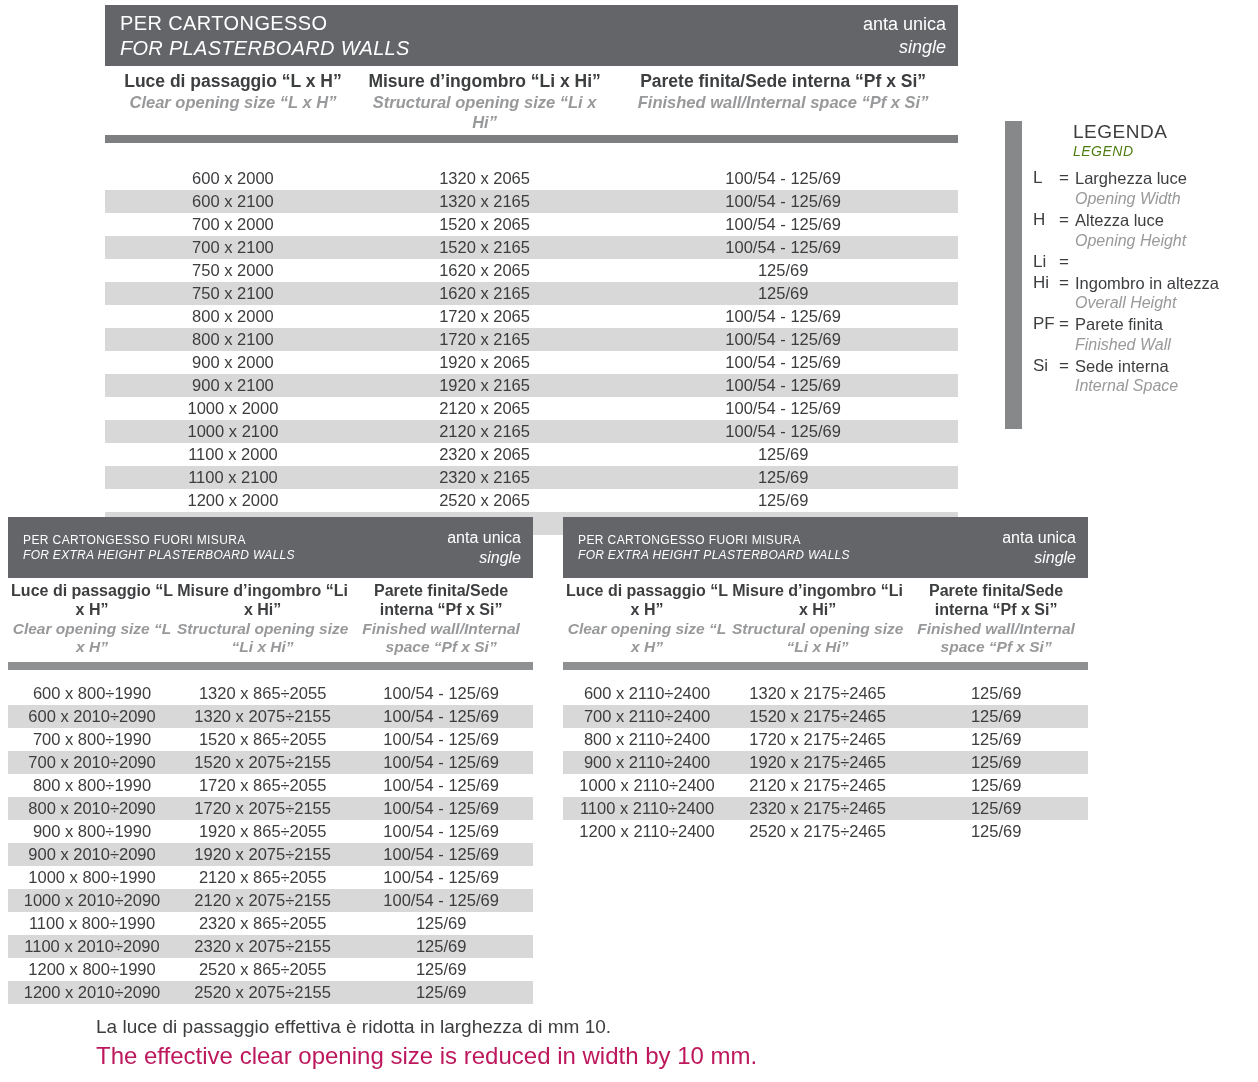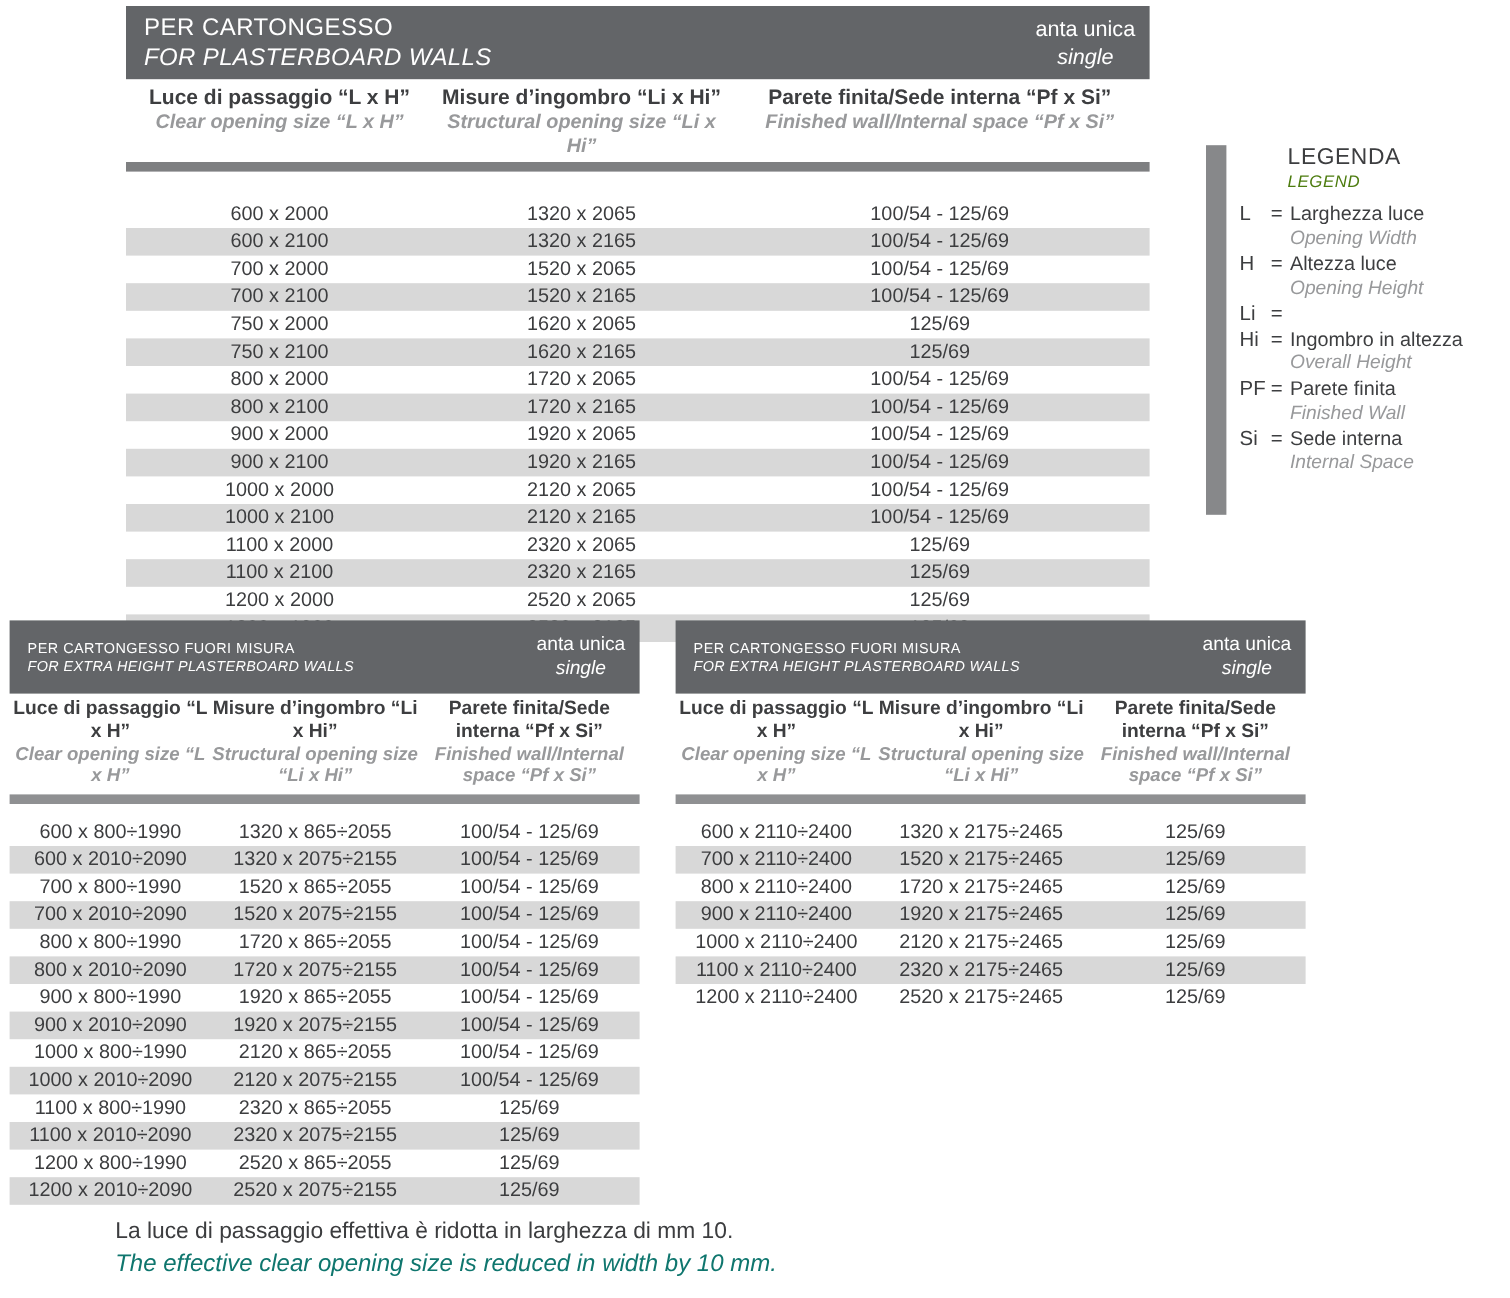--- a/index.html
+++ b/index.html
@@ -17,21 +17,21 @@
   .band {
     background:#636568; color:#ffffff;
     display:flex; justify-content:space-between; align-items:center;
     height:61px; padding:0 12px 0 15px;
   }
   .band .titles { line-height:1.22; }
   .band .t1 { font-size:20px; letter-spacing:0.4px; }
   .band .t2 { font-size:20px; font-style:italic; letter-spacing:0.3px; }
   .band .badge { text-align:right; line-height:1.25; }
   .band .b1 { font-size:18px; }
-  .band .b2 { font-size:18px; font-style:italic;text-align:center; }
+  .band .b2 { font-size:18px; font-style:italic; }
   .small .band .t1, .small .band .t2 { font-size:12px; }
   .small .band .b1, .small .band .b2 { font-size:16px; }
 
   
   .colheads { display:grid; padding:5px 0 3px; }
   .colheads .col { text-align:center;font-weight:bold; }
   .col .it { display:block; color:#3d3e40; font-size:17.5px; line-height:1.25; }
   .col .en { display:block; color:#98999b; font-size:16.5px; line-height:1.2; font-style:italic; }
   .small .col .it { font-size:16px; line-height:1.18; }
   .small .col .en { font-size:15.5px; line-height:1.18; }
@@ -64,21 +64,21 @@
   #legend .lt2 { font-size:14px; color:#4d7c0f; font-style:italic; letter-spacing:0.5px; }
   .lentry { display:grid; grid-template-columns:26px 16px 1fr; margin-bottom:1px; }
   .lentry .sym { font-size:17px; color:#3d3e40; }
   .lentry .eq  { font-size:17px; color:#3d3e40; }
   .lentry .terms .term { display:block; font-size:16.5px; color:#3d3e40; line-height:1.25; }
   .lentry .terms .trans { display:block; font-size:16px; color:#98999b; font-style:italic; line-height:1.25; }
 
   
   #footer { position:absolute; left:96px; top:1014px; line-height:1.35; }
   #footer .f1 { font-size:19px; color:#3c3d3f; }
-  #footer .f2 { font-size:20px; color:#0f766e; font-style:italic; }
+  #footer .f2 { font-size:24px; color:#be185d; }
 </style>
 </head>
 <body>
 
 <div class="page">
 
   <div class="spec-table" id="table-main">
     <div class="band">
       <div class="titles">
         <div class="t1">PER CARTONGESSO</div>

